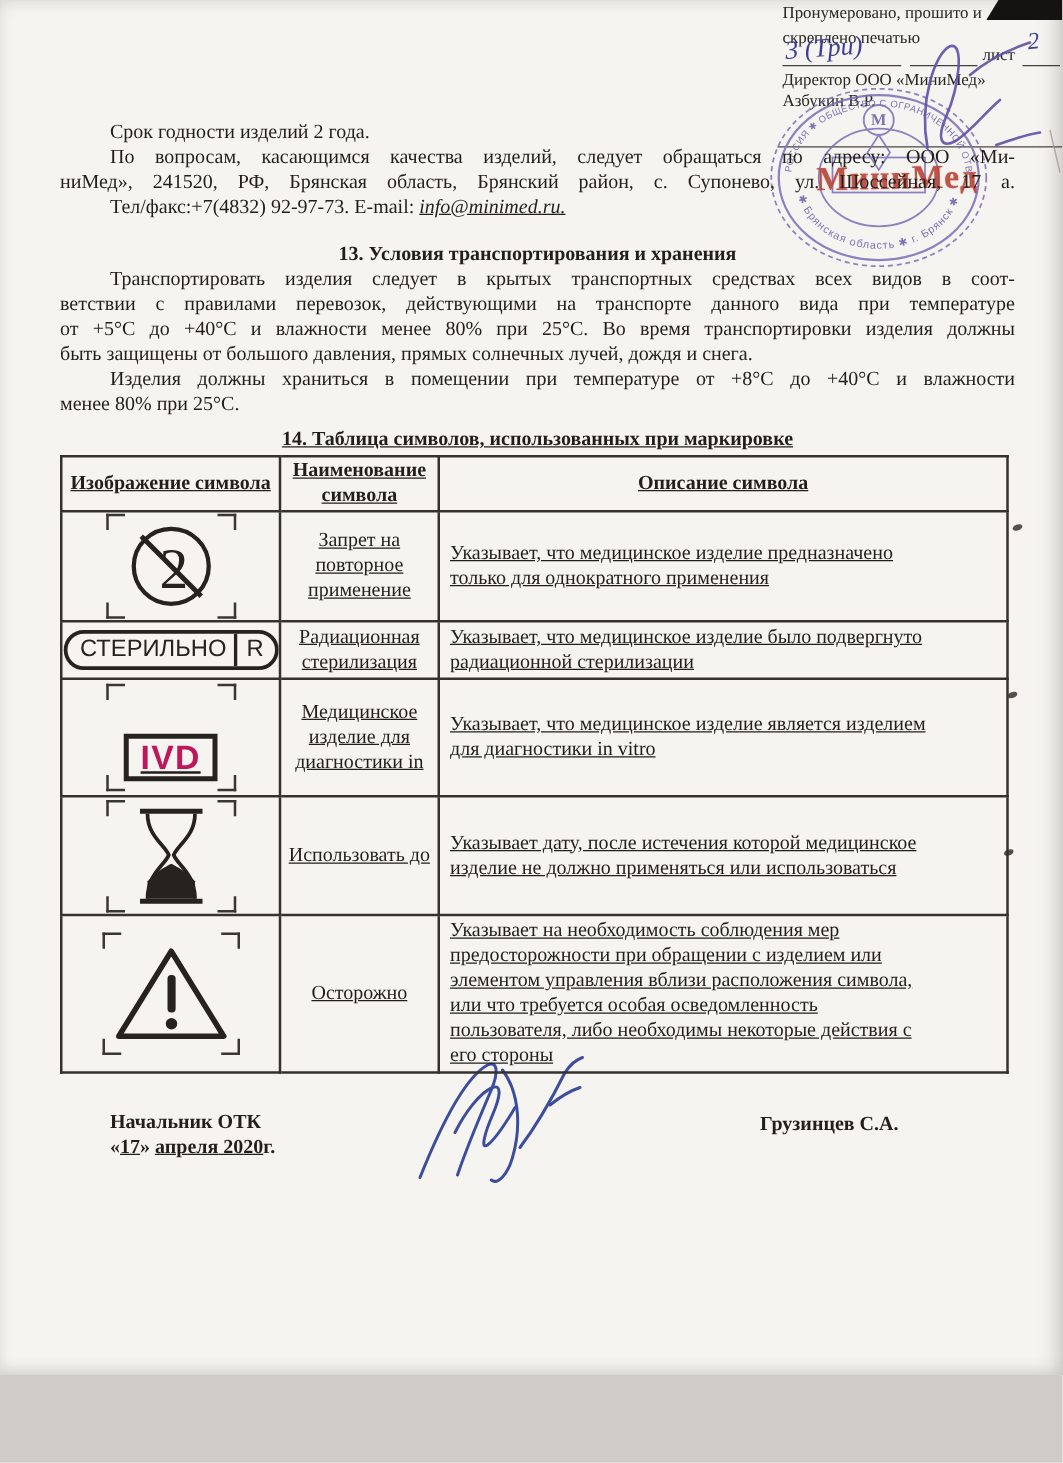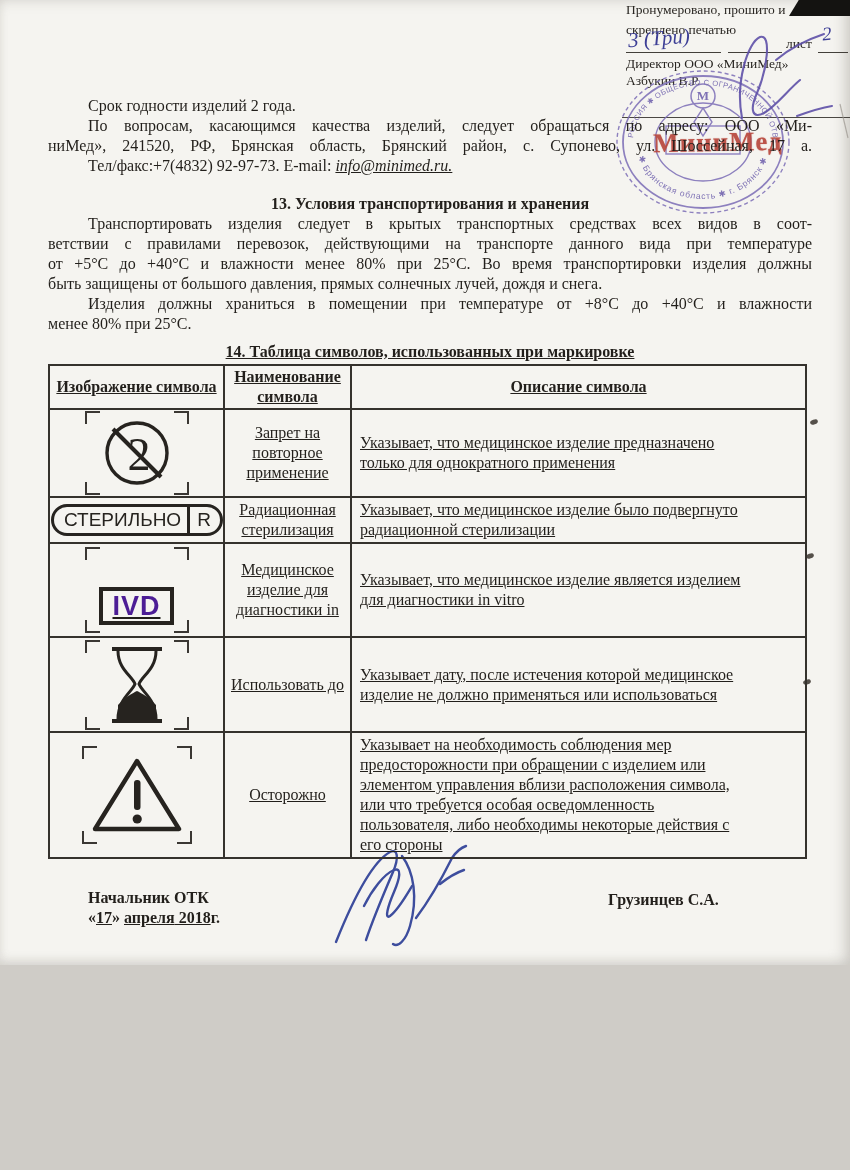--- a/index.html
+++ b/index.html
@@ -1,16 +1,16 @@
 <!DOCTYPE html>
 <html><head>
 <meta charset="utf-8">
 <style>
   html,body{margin:0;padding:0;background:#cfccc7;}
-  .page{position:relative;width:850px;height:965px;background:#f5f4f0;overflow:hidden;
+  .page{position:relative;width:850px;height:1100px;background:#f5f4f0;overflow:hidden;
         font-family:"Liberation Serif",serif;color:#221f1b;
         box-shadow:inset -6px 0 14px rgba(120,115,108,.25), inset 0 -4px 10px rgba(120,115,108,.12);}
   
   .black-corner{position:absolute;top:0;left:789px;width:61px;height:16px;background:#141311;
                 clip-path:polygon(16% 0,100% 0,100% 100%,0 100%);}
   .formbox{position:absolute;left:626px;top:2px;width:224px;font-size:13.5px;line-height:16.5px;color:#2a2723;}
   .fb-abs{position:absolute;white-space:nowrap;}
   .hw{font-style:italic;color:#3d3f96;}
   .hw-count{left:2px;top:28px;font-size:21px;transform:rotate(-4deg);}
   .hw-sheets{left:196px;top:24px;font-size:19px;transform:rotate(-6deg);}
@@ -44,21 +44,21 @@
   .c{position:absolute;width:13px;height:11px;border:0 solid #3a3733;}
   .c-tl{top:0;left:0;border-top-width:2px;border-left-width:2px;}
   .c-tr{top:0;right:0;border-top-width:2px;border-right-width:2px;}
   .c-bl{bottom:0;left:0;border-bottom-width:2px;border-left-width:2px;}
   .c-br{bottom:0;right:0;border-bottom-width:2px;border-right-width:2px;}
   .sterile-badge{display:inline-flex;align-items:stretch;border:3px solid #26231f;border-radius:22px;
                  font-family:"Liberation Sans",sans-serif;font-size:19px;color:#26231f;}
   .st-text{padding:3px 6px 3px 10px;}
   .st-r{border-left:3px solid #26231f;padding:3px 9px 3px 7px;border-top-right-radius:19px;border-bottom-right-radius:19px;}
   .ivd-box{border:4px solid #26231f;font-family:"Liberation Sans",sans-serif;font-weight:bold;
-           font-size:27px;letter-spacing:1px;padding:5px 9px;color:#4c1d95;margin-top:32px;}
+           font-size:27px;letter-spacing:1px;padding:5px 9px;color:#be185d;margin-top:32px;}
   
   .footer{position:relative;margin-top:25px;height:110px;}
   .f-left{position:absolute;left:40px;top:4px;font-weight:bold;}
   .f-name{position:absolute;left:560px;top:6px;font-weight:bold;}
   .u{text-decoration:underline;}
 </style>
 </head>
 <body>
 
 <div class="page">
@@ -228,19 +228,19 @@
         </td>
         <td class="name-cell">Осторожно</td>
         <td class="desc-cell">Указывает на необходимость соблюдения мер предосторожности при обращении с изделием или элементом управления вблизи расположения символа, или что требуется особая осведомленность пользователя, либо необходимы некоторые действия с его стороны</td>
       </tr>
     </tbody>
       </table>
 
     <div class="footer">
       <div class="f-left">
         <div class="ln">Начальник ОТК</div>
-        <div class="ln"><span>«</span><span class="u">17</span><span>» </span><span class="u">апреля</span><span class="u"> 2018</span><span>г.</span></div>
+        <div class="ln"><span>«</span><span class="u">17</span><span>» </span><span class="u">апреля</span><span class="u"> 2020</span><span>г.</span></div>
       </div>
       <div class="f-name">Грузинцев С.А.</div>
     </div>
   </div>
 
 </div>
 
 </body></html>

